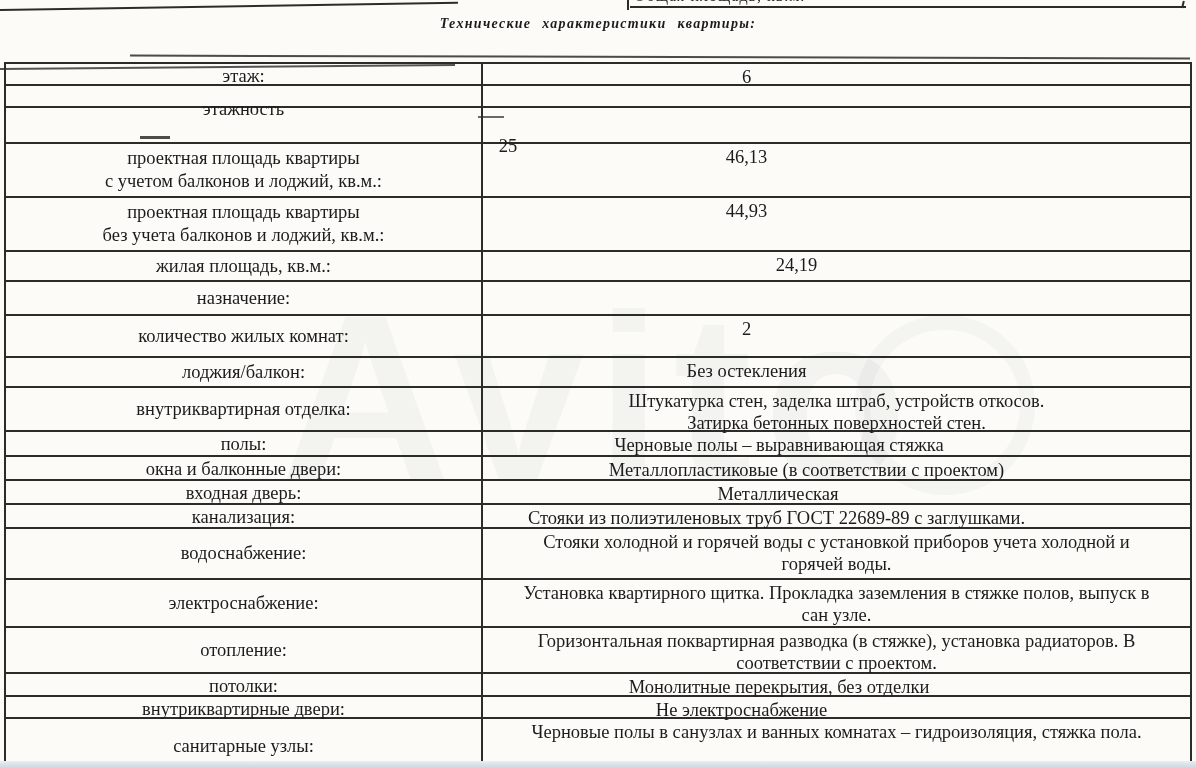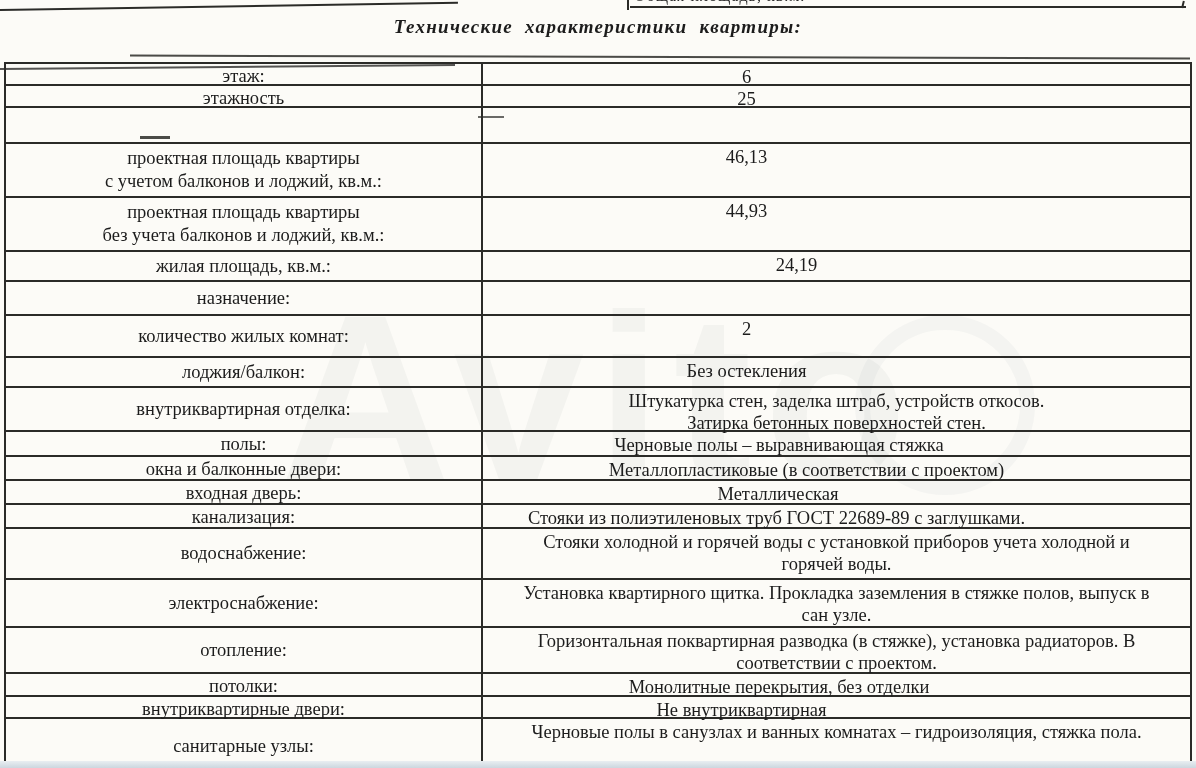--- a/index.html
+++ b/index.html
@@ -26,21 +26,21 @@
   #top-text-clip .clipped{
     display:block;margin-top:-13px;font-size:16px;letter-spacing:1px;color:#2a2a2a;white-space:nowrap;
   }
   #top-double-line{left:130px;top:56px;width:1060px;height:2px;transform:rotate(0.15deg);opacity:.85;}
   #top-double-line2{left:0;top:68px;width:455px;height:2px;transform:rotate(-0.5deg);transform-origin:left center;opacity:.8;}
   #smudge-dash1{left:140px;top:136px;width:30px;height:3px;opacity:.85;}
   #smudge-dash2{left:478px;top:116px;width:26px;height:2px;opacity:.7;}
 
   #title{
     position:absolute;top:16px;left:0;width:1196px;text-align:center;
-    font-size:19px;font-weight:bold;font-style:italic;
+    font-size:14px;font-weight:bold;font-style:italic;
     letter-spacing:1.3px;word-spacing:6px;
   }
 
   
   #watermark-text{
     position:absolute;left:130px;top:262px;width:940px;text-align:center;
     font-family:"Liberation Sans", sans-serif;font-weight:bold;
     font-size:235px;letter-spacing:12px;
     color:rgba(125,135,145,0.07);pointer-events:none;user-select:none;
   }
@@ -103,21 +103,21 @@
     <div class="row" style="height: 22px;">
       <div class="cell cell-label">
         <div class="line">этаж:</div>
       </div>
       <div class="cell cell-value">
         <div class="vinner" style="margin-right: 180px;">
           <div class="line">6</div>
         </div>
       </div>
     </div>
-    <div class="row" style="height: 22px;">
+    <div class="row" style="height: 22px; flex-direction: column;">
       <div class="cell cell-label">
         <div class="line">этажность</div>
       </div>
       <div class="cell cell-value">
         <div class="vinner" style="margin-right: 180px;">
           <div class="line">25</div>
         </div>
       </div>
     </div>
     <div class="row" style="height: 36px;">
@@ -276,21 +276,21 @@
           <div class="line">Монолитные перекрытия, без отделки</div>
         </div>
       </div>
     </div>
     <div class="row" style="height: 22px;">
       <div class="cell cell-label">
         <div class="line">внутриквартирные двери:</div>
       </div>
       <div class="cell cell-value">
         <div class="vinner" style="margin-right: 190px;">
-          <div class="line">Не внутриквартирная</div>
+          <div class="line">Не электроснабжение</div>
         </div>
       </div>
     </div>
     <div class="row" style="height: 56px;">
       <div class="cell cell-label">
         <div class="line">санитарные узлы:</div>
       </div>
       <div class="cell cell-value">
         <div class="vinner" style="margin-right: 0px;">
           <div class="line">Черновые полы в санузлах и ванных комнатах – гидроизоляция, стяжка пола.</div>

